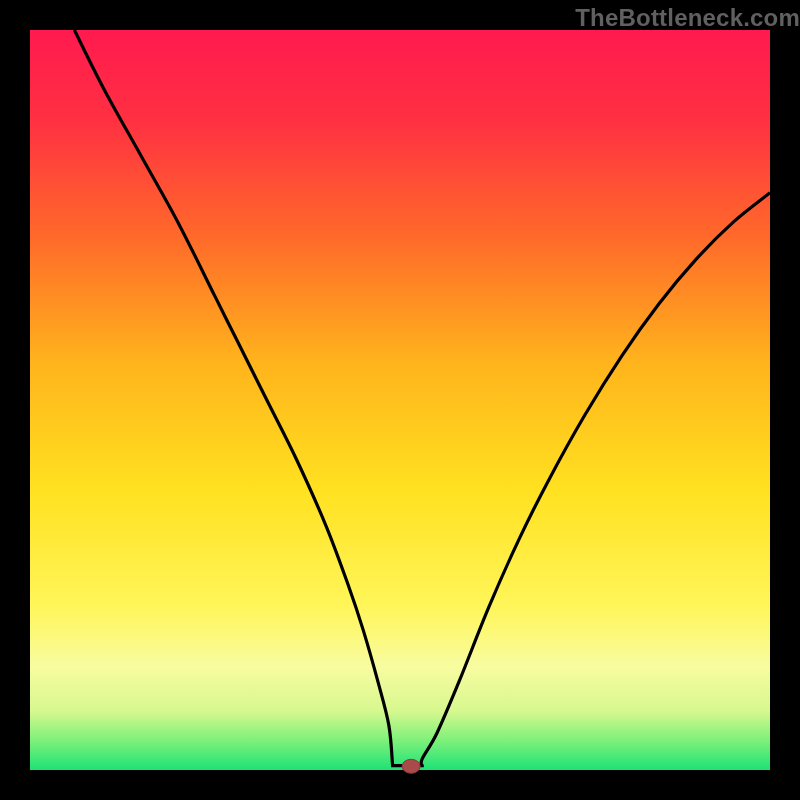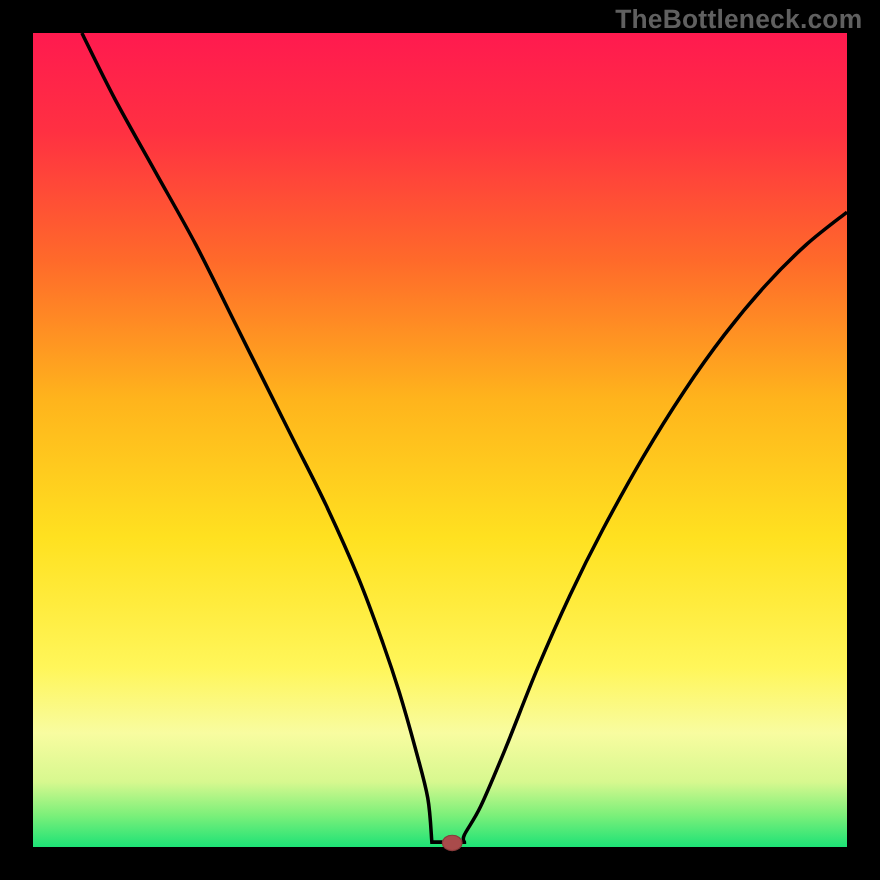--- a/index.html
+++ b/index.html
@@ -12,21 +12,21 @@
     font-family: Arial, Helvetica, sans-serif;
   }
   .container {
     position: relative;
     width: 800px;
     height: 800px;
   }
   .watermark {
     position: absolute;
     top: 4px;
-    right: 16px;
+    right: 0;
     font-size: 24px;
     font-weight: bold;
     color: #606060;
     letter-spacing: 0.2px;
     z-index: 10;
   }
   svg.chart {
     position: absolute;
     top: 0;
     left: 0;

